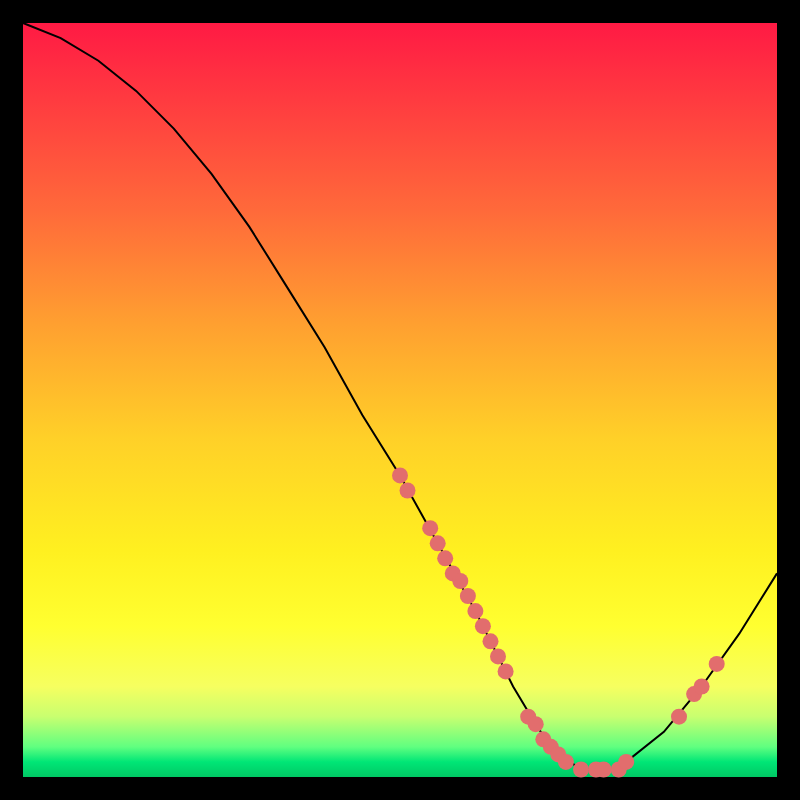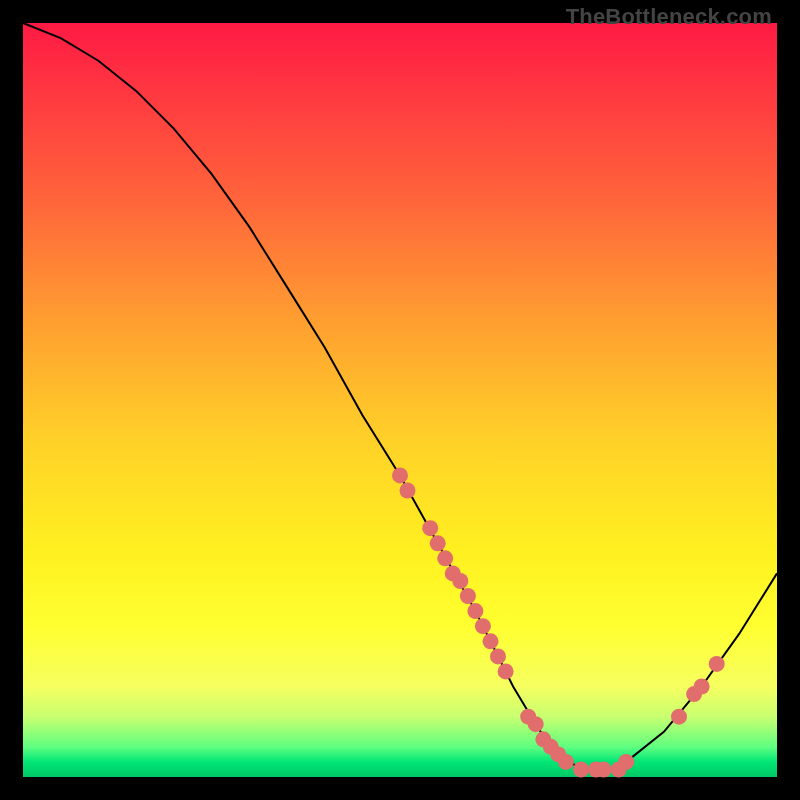--- a/index.html
+++ b/index.html
@@ -93,14 +93,13 @@
           <circle cx="595.7" cy="746.5" r="8" fill="#e26d6d"></circle>
           <circle cx="603.2" cy="738.9" r="8" fill="#e26d6d"></circle>
           <circle cx="656.0" cy="693.7" r="8" fill="#e26d6d"></circle>
           <circle cx="671.1" cy="671.1" r="8" fill="#e26d6d"></circle>
           <circle cx="678.6" cy="663.5" r="8" fill="#e26d6d"></circle>
           <circle cx="693.7" cy="640.9" r="8" fill="#e26d6d"></circle>
         </g>
     </svg>
   </div>
 
-  <div class="watermark">TheBottleneck.com</div>
 </div>
 
 </body></html>

